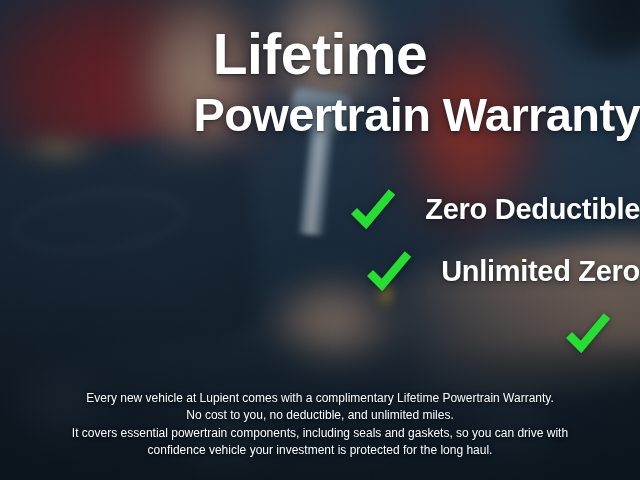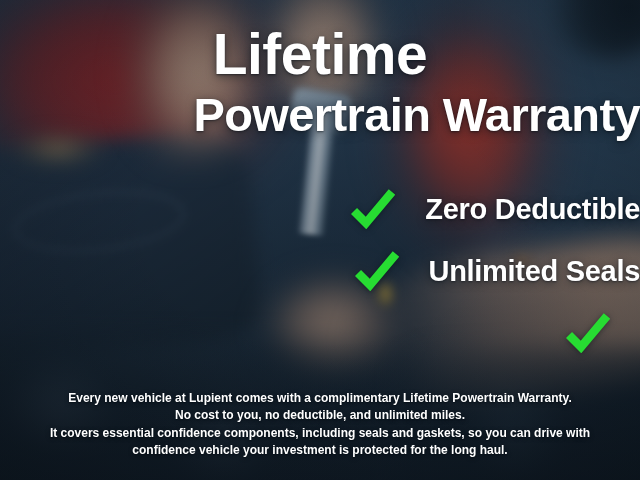--- a/index.html
+++ b/index.html
@@ -236,21 +236,21 @@
     white-space: nowrap;
   }
 
   .body-copy {
     position: absolute;
     left: 0; right: 0;
     top: 390px;
     text-align: center;
     color: #ffffff;
     font-size: 12px;
-    font-weight: bold;
+    font-weight: normal;
     line-height: 17.4px;
     text-shadow: 0 1px 4px rgba(6,14,22,0.7), 0 1px 1px rgba(6,14,22,0.55);
     padding: 0 26px;
   }
   .body-copy div { white-space: nowrap; }
 </style>
 </head>
 <body>
 
 <div id="banner">
@@ -294,34 +294,34 @@
         </span>
         <span class="feature-label">Zero Deductible</span>
       </div>
 
       <div class="feature-row">
         <span class="check">
           <svg width="44" height="40" viewBox="0 0 44 40" aria-hidden="true">
             <path d="M3 22 L15 34 L41 3" fill="none" stroke="#27DC32" stroke-width="8.5" stroke-linecap="butt" stroke-linejoin="miter"></path>
           </svg>
         </span>
-        <span class="feature-label">Unlimited Seals</span>
+        <span class="feature-label">Unlimited Zero</span>
       </div>
 
       <div class="feature-row">
         <span class="check">
           <svg width="44" height="40" viewBox="0 0 44 40" aria-hidden="true">
             <path d="M3 22 L15 34 L41 3" fill="none" stroke="#27DC32" stroke-width="8.5" stroke-linecap="butt" stroke-linejoin="miter"></path>
           </svg>
         </span>
       </div>
 
     </div>
 
     <div class="body-copy">
       <div>Every new vehicle at Lupient comes with a complimentary Lifetime Powertrain Warranty.</div>
       <div>No cost to you, no deductible, and unlimited miles.</div>
-      <div>It covers essential confidence components, including seals and gaskets, so you can drive with</div>
+      <div>It covers essential powertrain components, including seals and gaskets, so you can drive with</div>
       <div>confidence vehicle your investment is protected for the long haul.</div>
     </div>
 
   </div>
 </div>
 
 </body></html>

